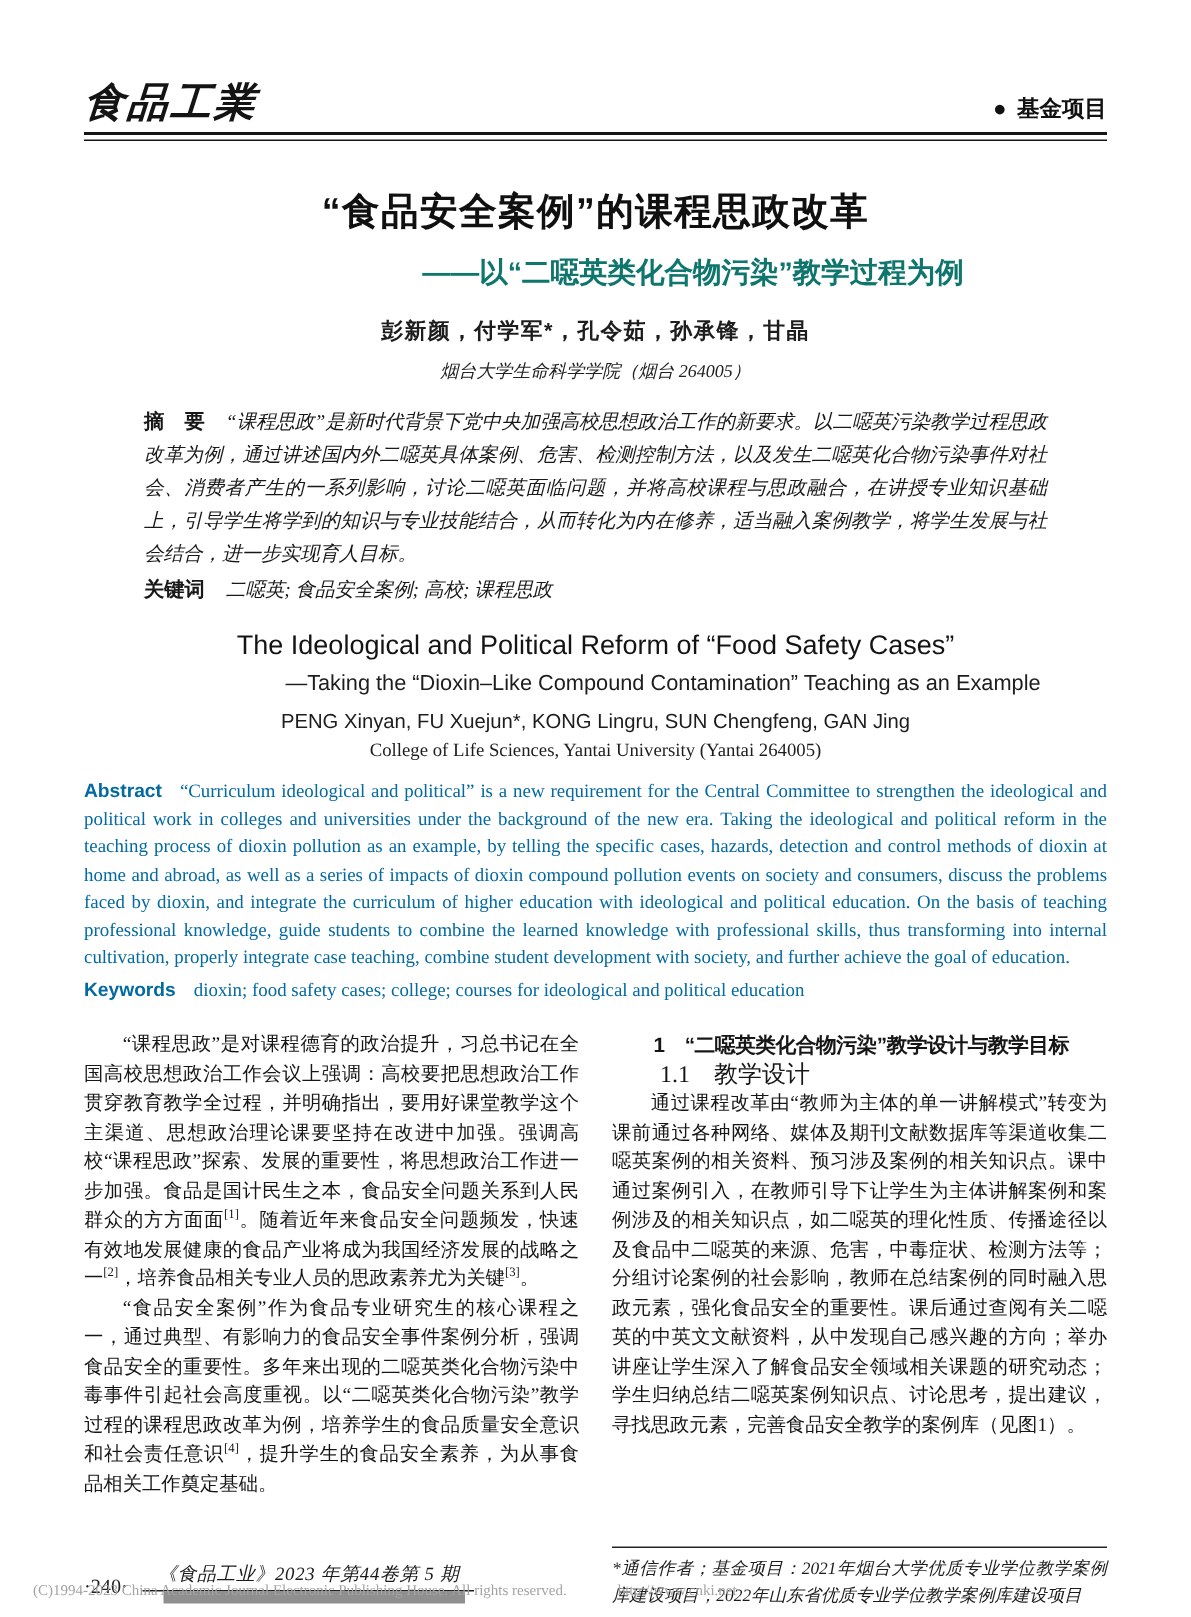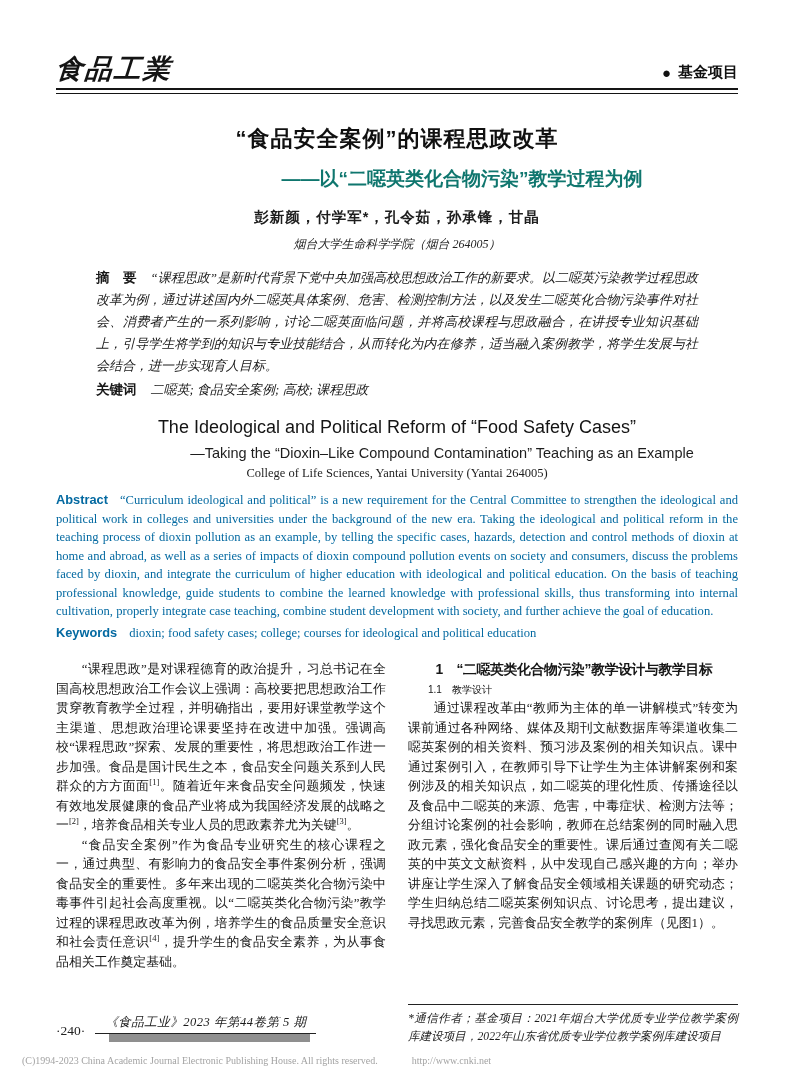--- a/index.html
+++ b/index.html
@@ -25,21 +25,21 @@
   }
   .section-tag{display:flex;align-items:center;gap:7px;
     font-family:"Liberation Sans","DejaVu Sans",sans-serif;
     font-weight:bold;font-size:15px;color:#111;}
   .bullet{font-size:15px;line-height:1;}
   .header-rule{margin-top:6px;height:3px;border-top:2px solid #151515;border-bottom:1.5px solid #151515;}
   
   .title-block{text-align:center;margin-top:30px;}
   .title-main{
     font-family:"Liberation Sans","DejaVu Sans",sans-serif;
-    font-weight:bold;font-size:22px;letter-spacing:1px;color:#101010;
+    font-weight:bold;font-size:25px;letter-spacing:1px;color:#101010;
   }
   .title-sub{
     font-family:"Liberation Sans","DejaVu Sans",sans-serif;
     font-weight:bold;font-size:19px;margin-top:12px;padding-left:130px;color:#0f766e;
   }
   .authors-cn{
     font-family:"Liberation Sans","DejaVu Sans",sans-serif;
     font-weight:bold;font-size:14.5px;margin-top:16px;letter-spacing:1px;
   }
   .affil-cn{font-style:italic;font-size:12px;margin-top:9px;color:#222;}
@@ -70,22 +70,22 @@
   .kw-en{margin-top:3px;}
   
   .columns{display:flex;gap:22px;margin-top:18px;height:338px;overflow:hidden;}
   .col{width:330px;font-size:12.9px;line-height:19.5px;text-align:justify;color:#161616;}
   .col p{margin:0;text-indent:2em;}
   .sec-h1{
     font-family:"Liberation Sans","DejaVu Sans",sans-serif;
     font-weight:bold;font-size:13.8px;letter-spacing:-0.3px;
     margin:2px 0 10px 0;text-indent:0;white-space:nowrap;
   }
-  .sec-h2{font-size:10px;margin:0 0 6px 0;text-indent:0;
-    font-family:Liberation Sans, sans-serif;font-weight:normal;}
+  .sec-h2{font-size:16px;margin:0 0 6px 0;text-indent:0;
+    font-family:Liberation Serif, serif;font-weight:normal;}
   sup.ref{font-size:8.5px;line-height:0;}
   
   .footer-row{display:flex;justify-content:space-between;align-items:flex-start;margin-top:6px;}
   .footer-left{display:flex;align-items:center;gap:10px;padding-top:10px;}
   .page-num{font-size:13.5px;color:#222;padding-top:6px;}
   .journal-stack{display:flex;flex-direction:column;}
   .journal-line{font-style:italic;font-size:12.5px;letter-spacing:0.5px;color:#1a1a1a;padding:0 10px 2px 10px;}
   .journal-rule{height:0;border-top:1.5px solid #222;}
   .journal-bar{height:8px;background:#8f8f8f;margin:0 6px 0 14px;}
   .footnote{width:330px;}
@@ -118,20 +118,21 @@
   </div>
 
   <div class="abstract-cn">
     <div><span class="lbl">摘　要</span><span>“课程思政”是新时代背景下党中央加强高校思想政治工作的新要求。以二噁英污染教学过程思政改革为例，通过讲述国内外二噁英具体案例、危害、检测控制方法，以及发生二噁英化合物污染事件对社会、消费者产生的一系列影响，讨论二噁英面临问题，并将高校课程与思政融合，在讲授专业知识基础上，引导学生将学到的知识与专业技能结合，从而转化为内在修养，适当融入案例教学，将学生发展与社会结合，进一步实现育人目标。</span></div>
     <div class="kw-row"><span class="lbl">关键词</span><span>二噁英; 食品安全案例; 高校; 课程思政</span></div>
   </div>
 
   <div class="en-head">
     <div class="en-title">The Ideological and Political Reform of “Food Safety Cases”</div>
     <div class="en-sub">—Taking the “Dioxin–Like Compound Contamination” Teaching as an Example</div>
+    <div class="en-authors">PENG Xinyan, FU Xuejun*, KONG Lingru, SUN Chengfeng, GAN Jing</div>
     <div class="en-affil">College of Life Sciences, Yantai University (Yantai 264005)</div>
   </div>
 
   <div class="abstract-en">
     <div><span class="lbl">Abstract</span><span>“Curriculum ideological and political” is a new requirement for the Central Committee to strengthen the ideological and political work in colleges and universities under the background of the new era. Taking the ideological and political reform in the teaching process of dioxin pollution as an example, by telling the specific cases, hazards, detection and control methods of dioxin at home and abroad, as well as a series of impacts of dioxin compound pollution events on society and consumers, discuss the problems faced by dioxin, and integrate the curriculum of higher education with ideological and political education. On the basis of teaching professional knowledge, guide students to combine the learned knowledge with professional skills, thus transforming into internal cultivation, properly integrate case teaching, combine student development with society, and further achieve the goal of education.</span></div>
     <div class="kw-en"><span class="lbl">Keywords</span><span>dioxin; food safety cases; college; courses for ideological and political education</span></div>
   </div>
 
   <div class="columns">
     <div class="col">

